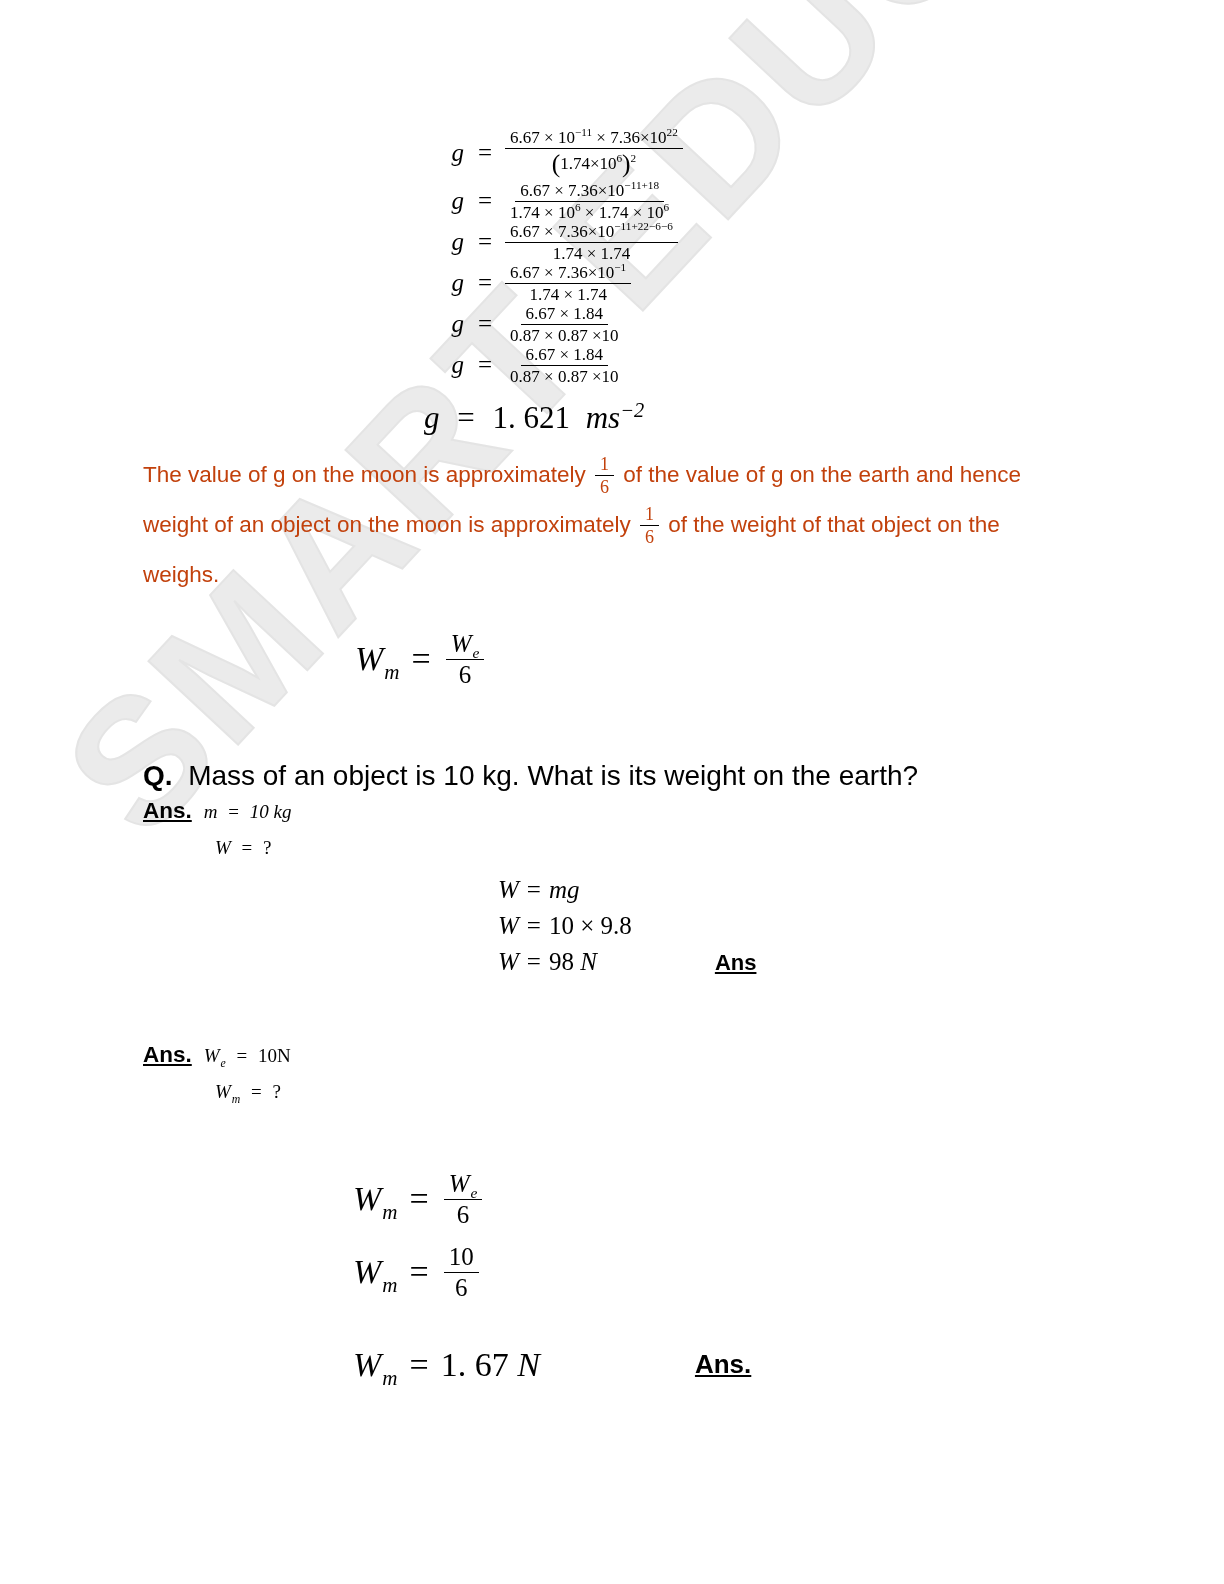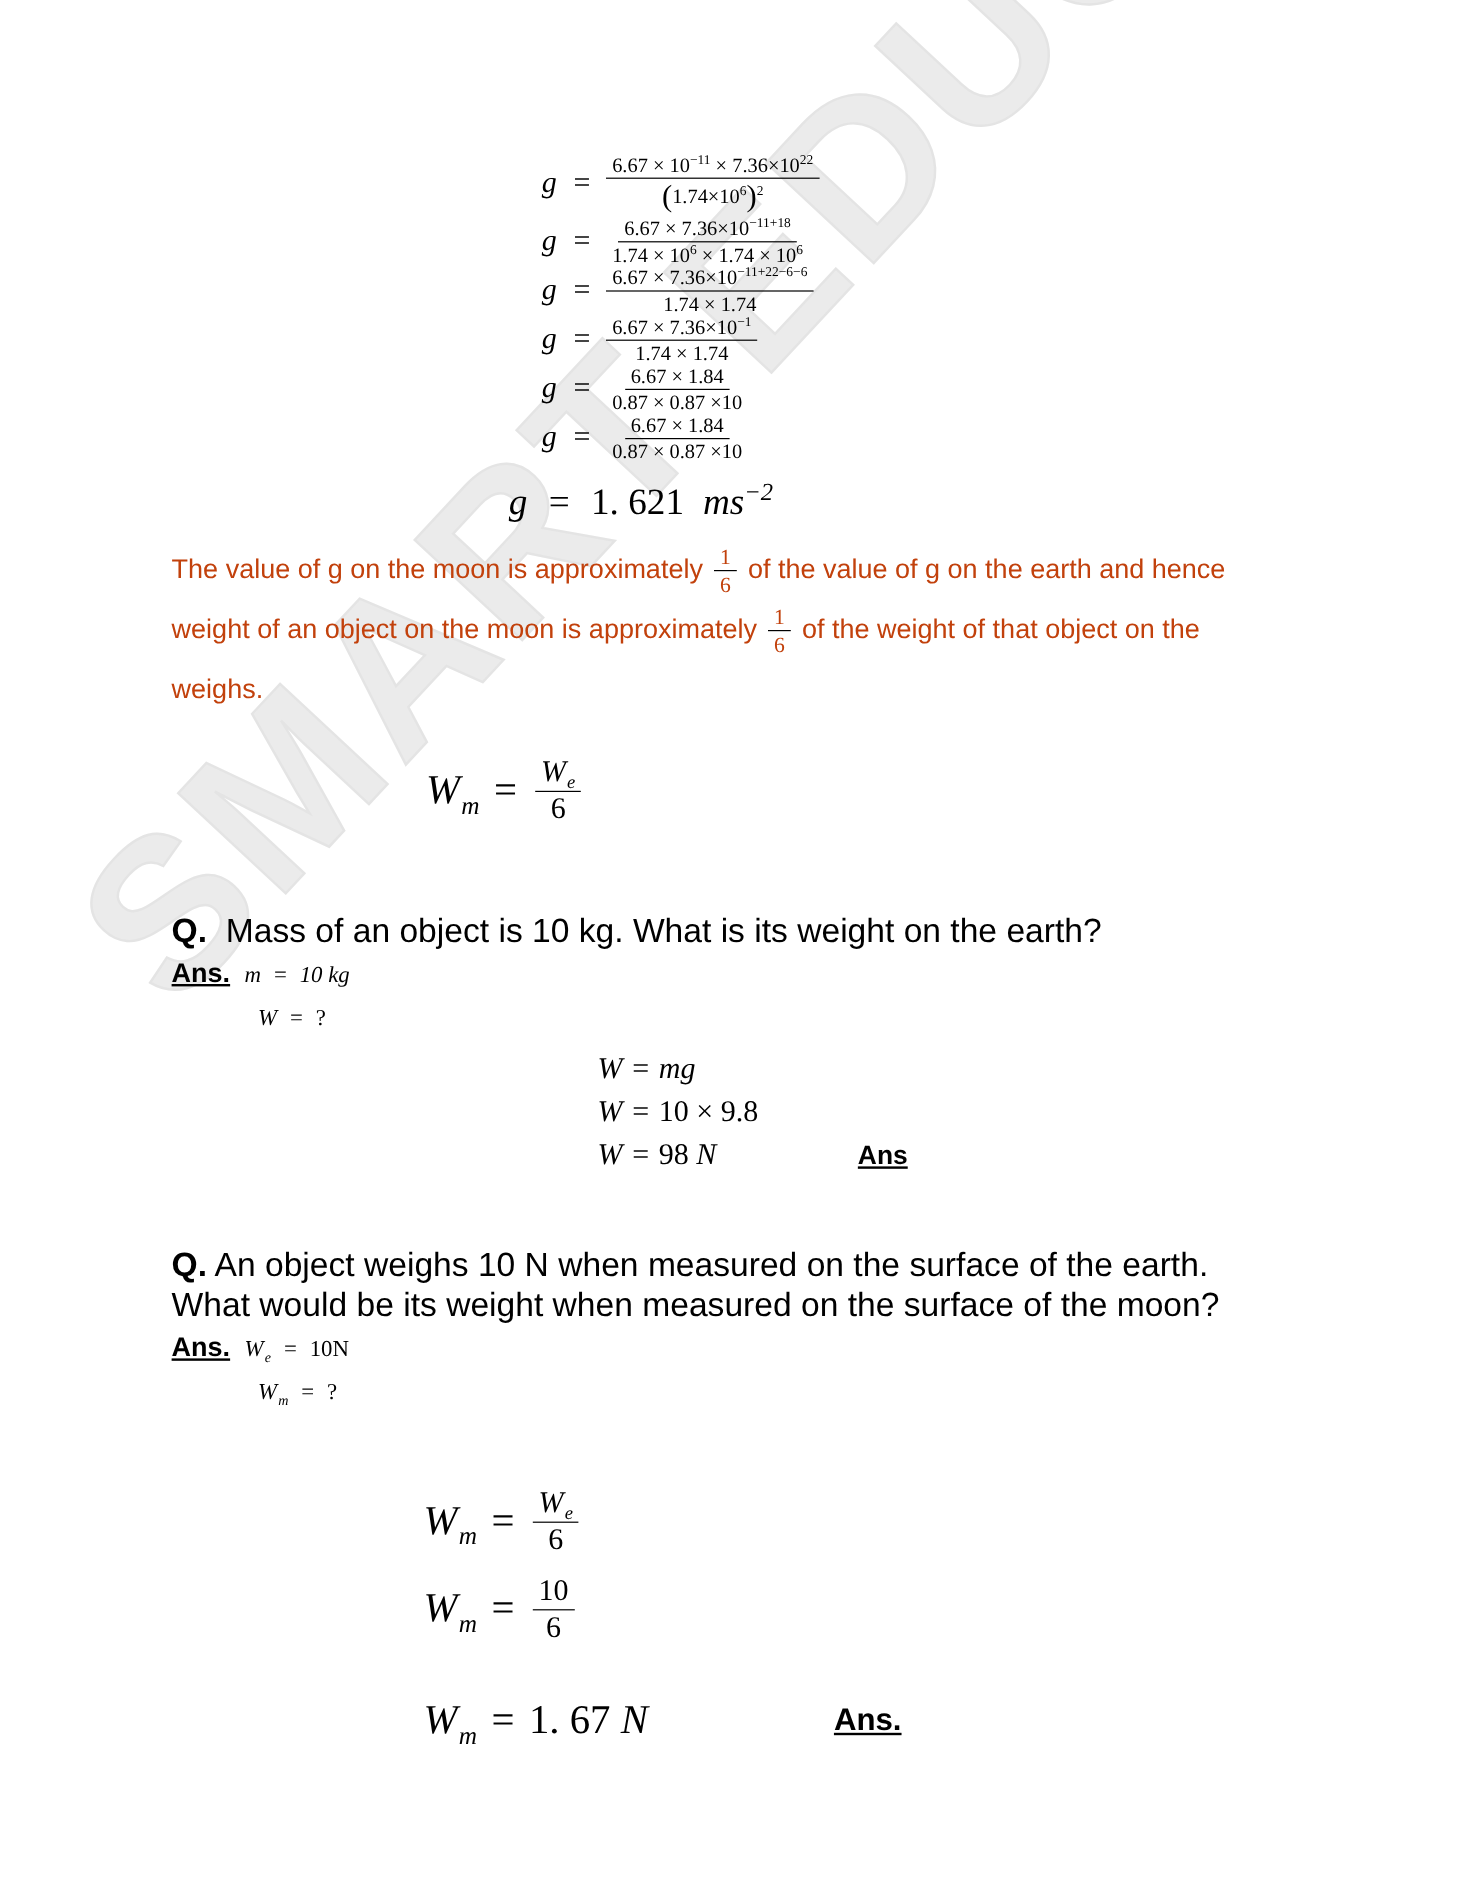--- a/index.html
+++ b/index.html
@@ -384,25 +384,20 @@
           <span class="up" style="padding:0 8px">=</span>
           <span><span class="up" style="font-style:normal">98</span> <span style="font-style:italic">N</span></span>
           <span class="ansmark">Ans</span>
         </div>
       </div>
     </div>
 
     <div class="spacer-56"></div>
 
     <div class="qa">
-      <div class="qline">
-        <b>Q.</b>
-        <span>An object weighs 10 N when measured on the surface of the earth. What would be</span>
-        <span>its weight when measured on the surface of the moon?</span>
-      </div>
 
       <div class="ansline">
         <span class="ans-label">Ans.</span>
         <span class="mathtxt">
           <span>W</span><sub class="sb">e</sub>
           <span class="up" style="padding:0 6px">=</span>
           <span class="up">10N</span>
         </span>
       </div>
 

